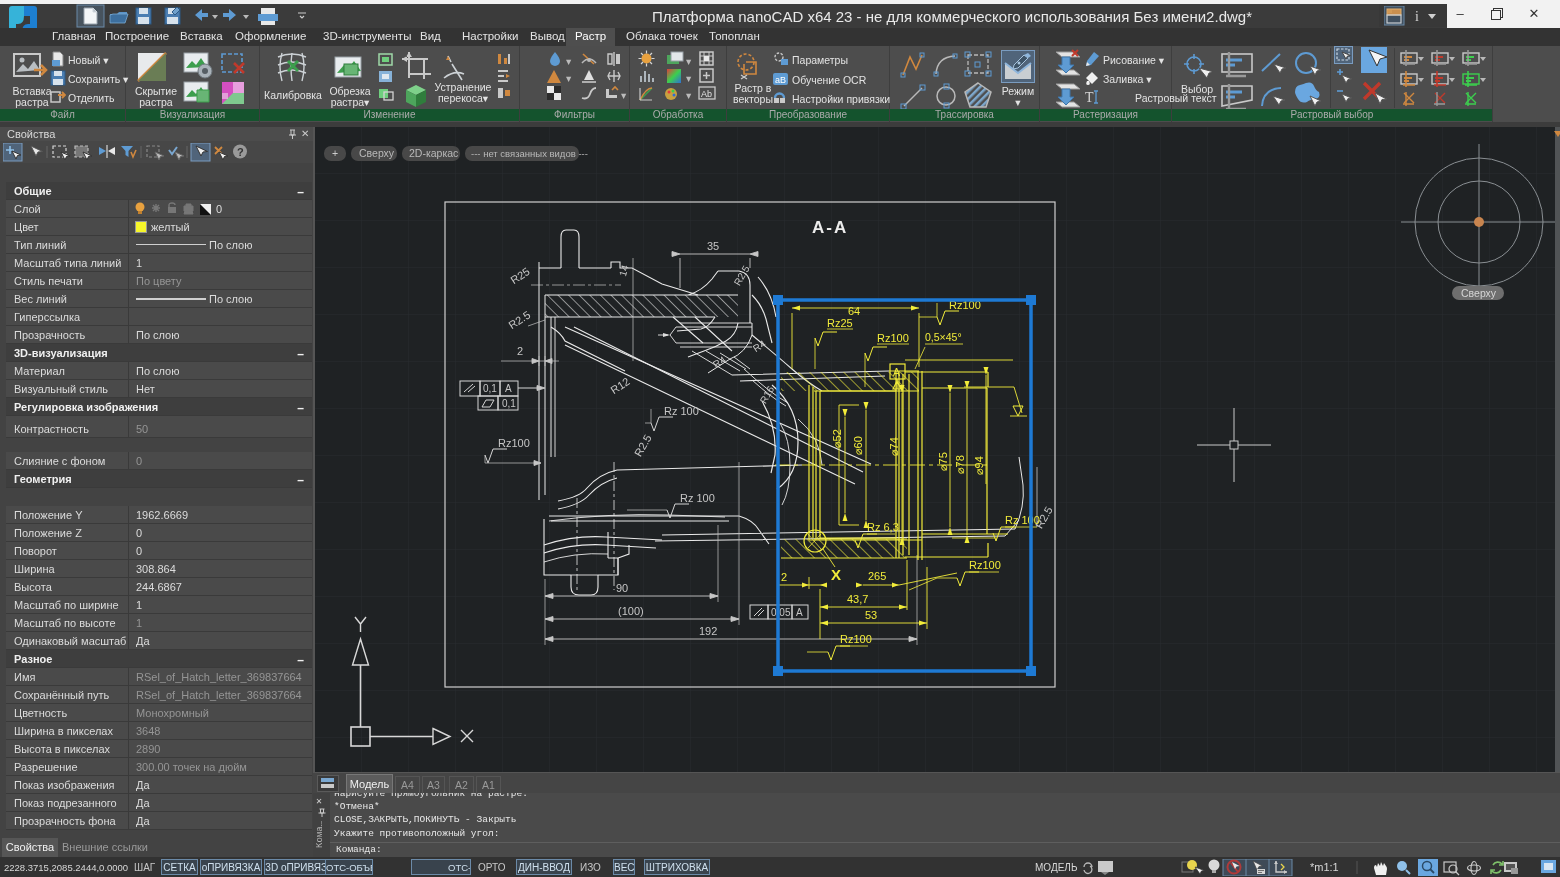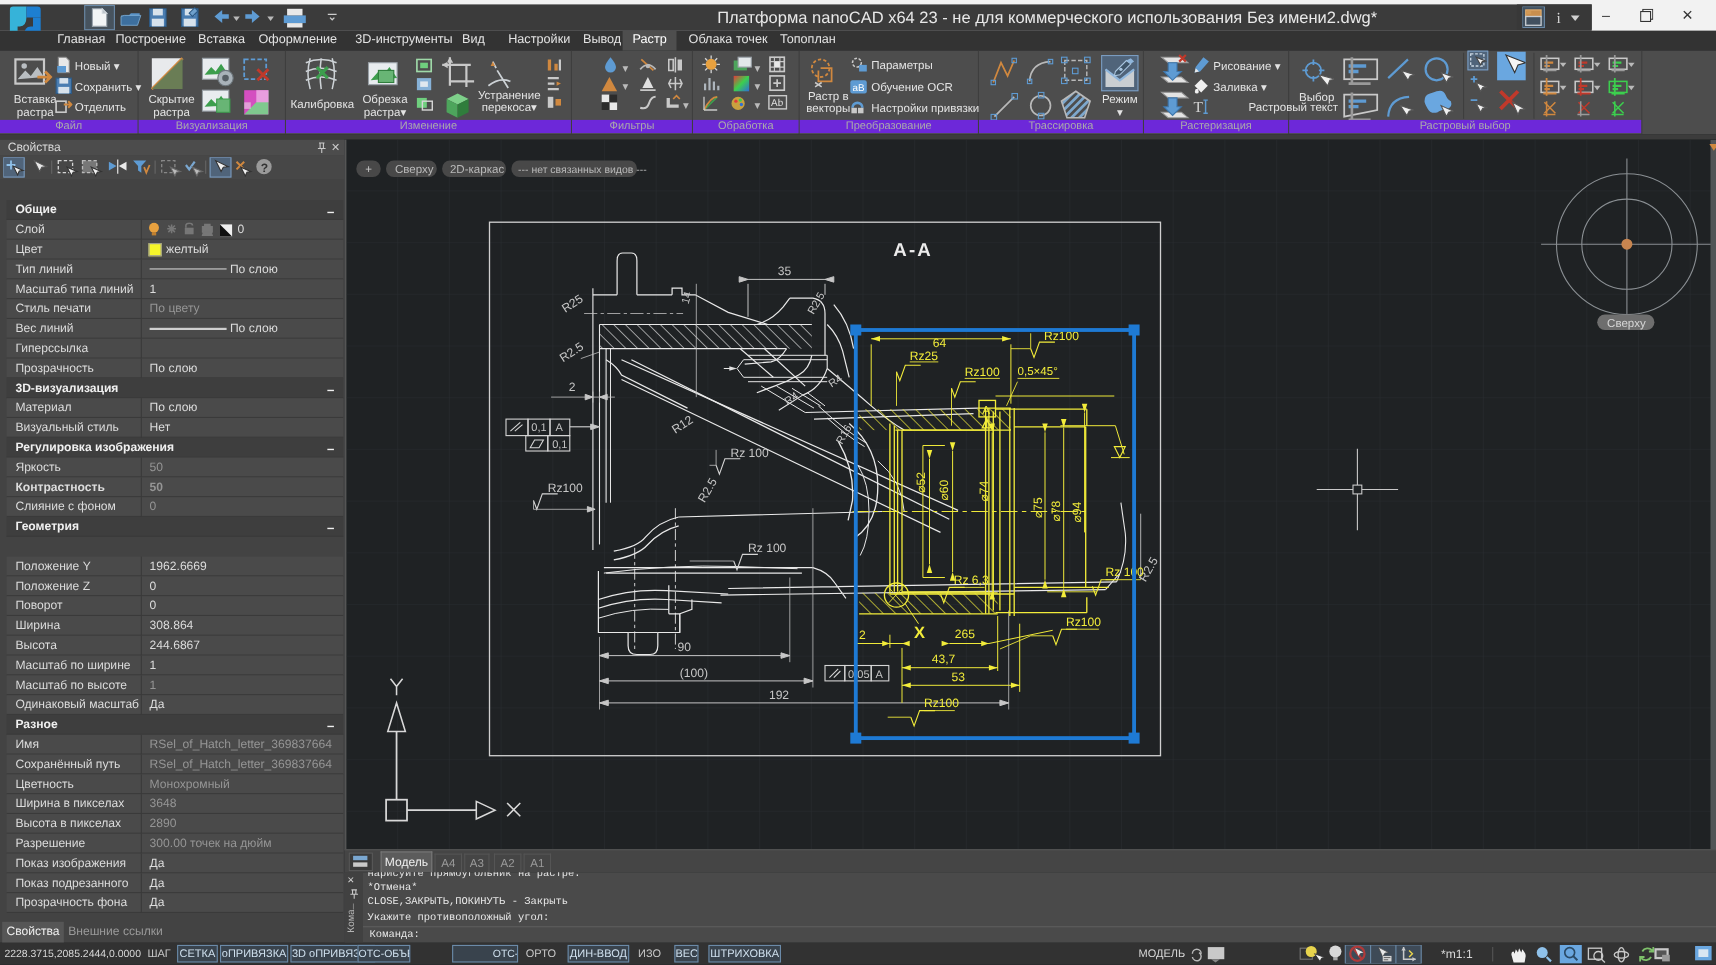--- a/index.html
+++ b/index.html
@@ -12,21 +12,21 @@
 #titletext { left:0; top:8px; width:1252px; text-align:right; font-size:15px; color:#e9e9e9; }
 #winbox { left:1379px; top:4px; width:68px; height:23px; background:#383838; }
 .winbtn { position:absolute; top:0; width:16px; height:24px; color:#333; font-size:13px; text-align:center; line-height:24px; }
 
 #tabrow { left:0; top:28px; width:1560px; height:18px; background:#333333; }
 .tab { position:absolute; top:0; height:18px; line-height:17px; font-size:11.5px; color:#e3e3e3; padding:0 9px; }
 .tab.active { background:#4e4e4e; color:#ffffff; }
 
 #ribbon { left:0; top:46px; width:1560px; height:76px; background:#4d4d4d; }
 .grp { position:absolute; top:0; height:76px; border-right:1px solid #3e3e3e; }
-.grplabel { position:absolute; left:0; bottom:1px; width:100%; height:12px; font-size:10px; color:#ababab; text-align:center; line-height:11px; background:#6d28d9; }
+.grplabel { position:absolute; left:0; bottom:1px; width:100%; height:12px; font-size:10px; color:#ababab; text-align:center; line-height:11px; background:#14532d; }
 .cap { position:absolute; font-size:10.5px; color:#e3e3e3; text-align:center; line-height:11px; }
 .rowlbl { position:absolute; font-size:10.5px; color:#e3e3e3; white-space:nowrap; }
 #ribbonbase { left:0; top:122px; width:1560px; height:5px; background:#3c3c3c; }
 
 #props { left:0; top:127px; width:313px; height:730px; background:#434343; }
 #propshead { left:0; top:0; width:313px; height:14px; background:#4c4c4c; }
 #propstool { left:0; top:14px; width:313px; height:22px; background:#474747; }
 .prow { position:absolute; left:6px; width:306px; height:18px; background:#4a4a4a; border-bottom:1px solid #3a3a3a; }
 .prow .lbl { position:absolute; left:8px; top:3px; font-size:11px; color:#dcdcdc; white-space:nowrap; }
 .prow .val { position:absolute; left:130px; top:3px; font-size:11px; color:#dcdcdc; white-space:nowrap; }
@@ -666,21 +666,21 @@
       </div>
     <div class="prow hdr" style="top:271px;">
         <div class="lbl">Регулировка изображения</div>
         <div class="minus">–</div>
       </div>
     <div class="prow" style="top:289px;">
         <div class="lbl">Яркость</div>
         <div class="divd"></div>
         <div class="val dim">50</div>
       </div>
-    <div class="prow" style="top:307px;font-weight:bold;">
+    <div class="prow" style="top:293px;">
         <div class="lbl">Контрастность</div>
         <div class="divd"></div>
         <div class="val dim">50</div>
       </div>
     <div class="prow" style="top:325px;">
         <div class="lbl">Слияние с фоном</div>
         <div class="divd"></div>
         <div class="val dim">0</div>
       </div>
     <div class="prow hdr" style="top:343px;">

